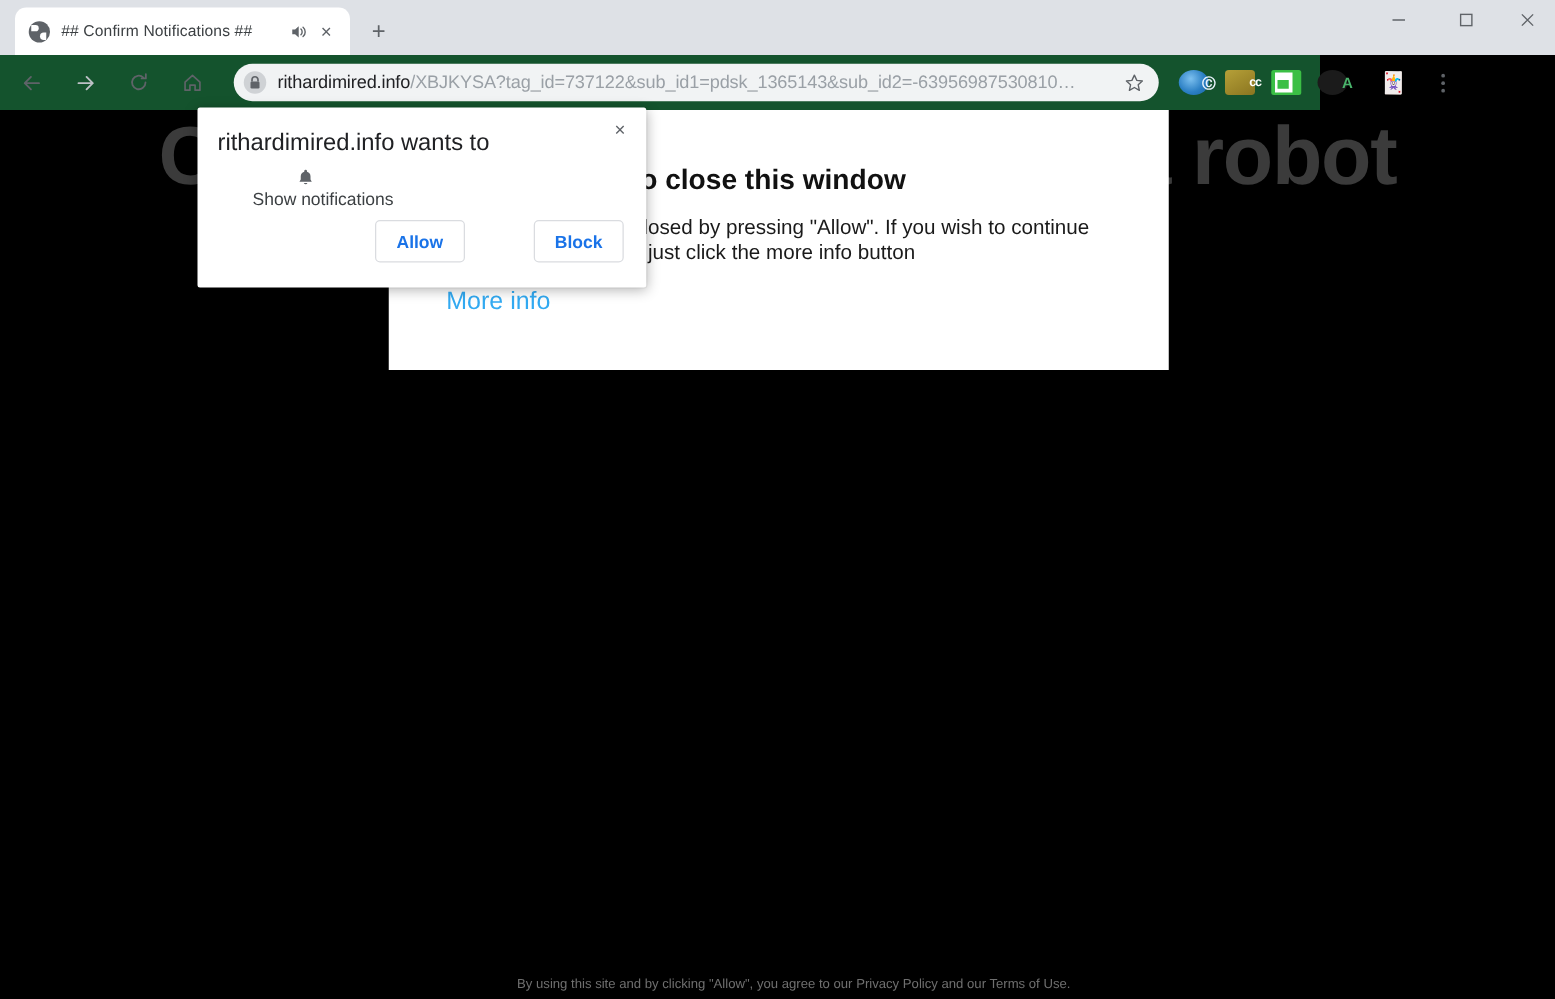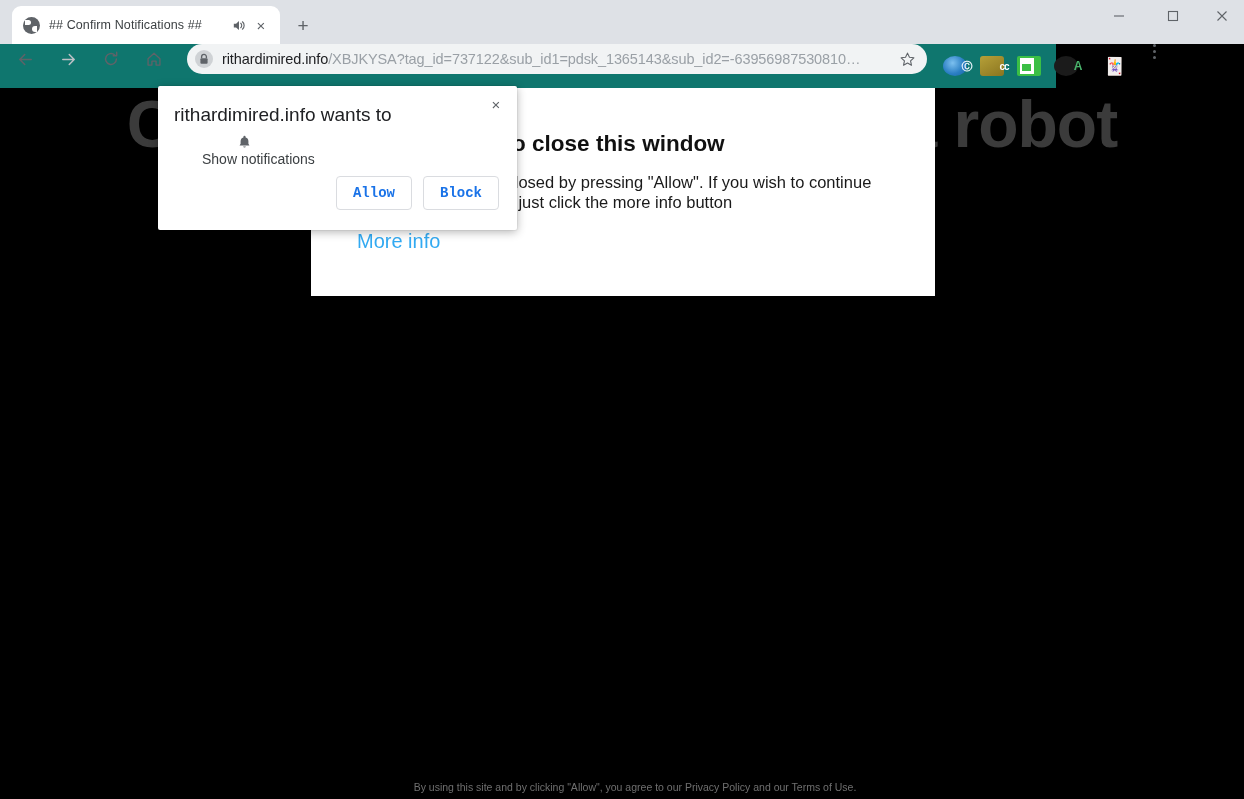--- a/index.html
+++ b/index.html
@@ -71,22 +71,22 @@
     color: #5f6368;
   }
   .winctl-min { left: 1096px; }
   .winctl-max { left: 1150px; }
   .winctl-close { left: 1199px; }
 
   
   .toolbar {
     position: absolute; top: 44px; left: 0;
     width: 1056px; height: 44px;
-    background: #0f766e;
-    display: flex; 
+    background: #14532d;
+    display: flex; align-items: center;
   }
   .tb-icon {
     width: 30px; height: 30px; flex: 0 0 30px;
     display: flex; align-items: center; justify-content: center;
     color: #5f6368;
     border-radius: 50%;
   }
   .tb-icon.nav-back { margin-left: 10px; }
   .tb-icon.nav-fwd { margin-left: 13px; color: #bdc1c6; }
   .tb-icon.nav-reload { margin-left: 13px; }
@@ -250,24 +250,25 @@
     display: flex; gap: 11px;
   }
   .perm-btn {
     min-width: 72px; height: 34px;
     border: 1px solid #dadce0;
     border-radius: 4px;
     background: #ffffff;
     color: #1a73e8;
     font-size: 14px;
     font-weight: bold;
-    font-family: Liberation Mono, monospace;
+    font-family: Liberation Sans, sans-serif;
     display: flex; align-items: center; justify-content: center;
     padding: 16px 16px;
     cursor: pointer;
+    margin-left: 44px;
   }
 </style>
 </head>
 <body>
 
 <div id="app">
 
   <div class="chrome-topstrip">
 
     <div class="tab">

